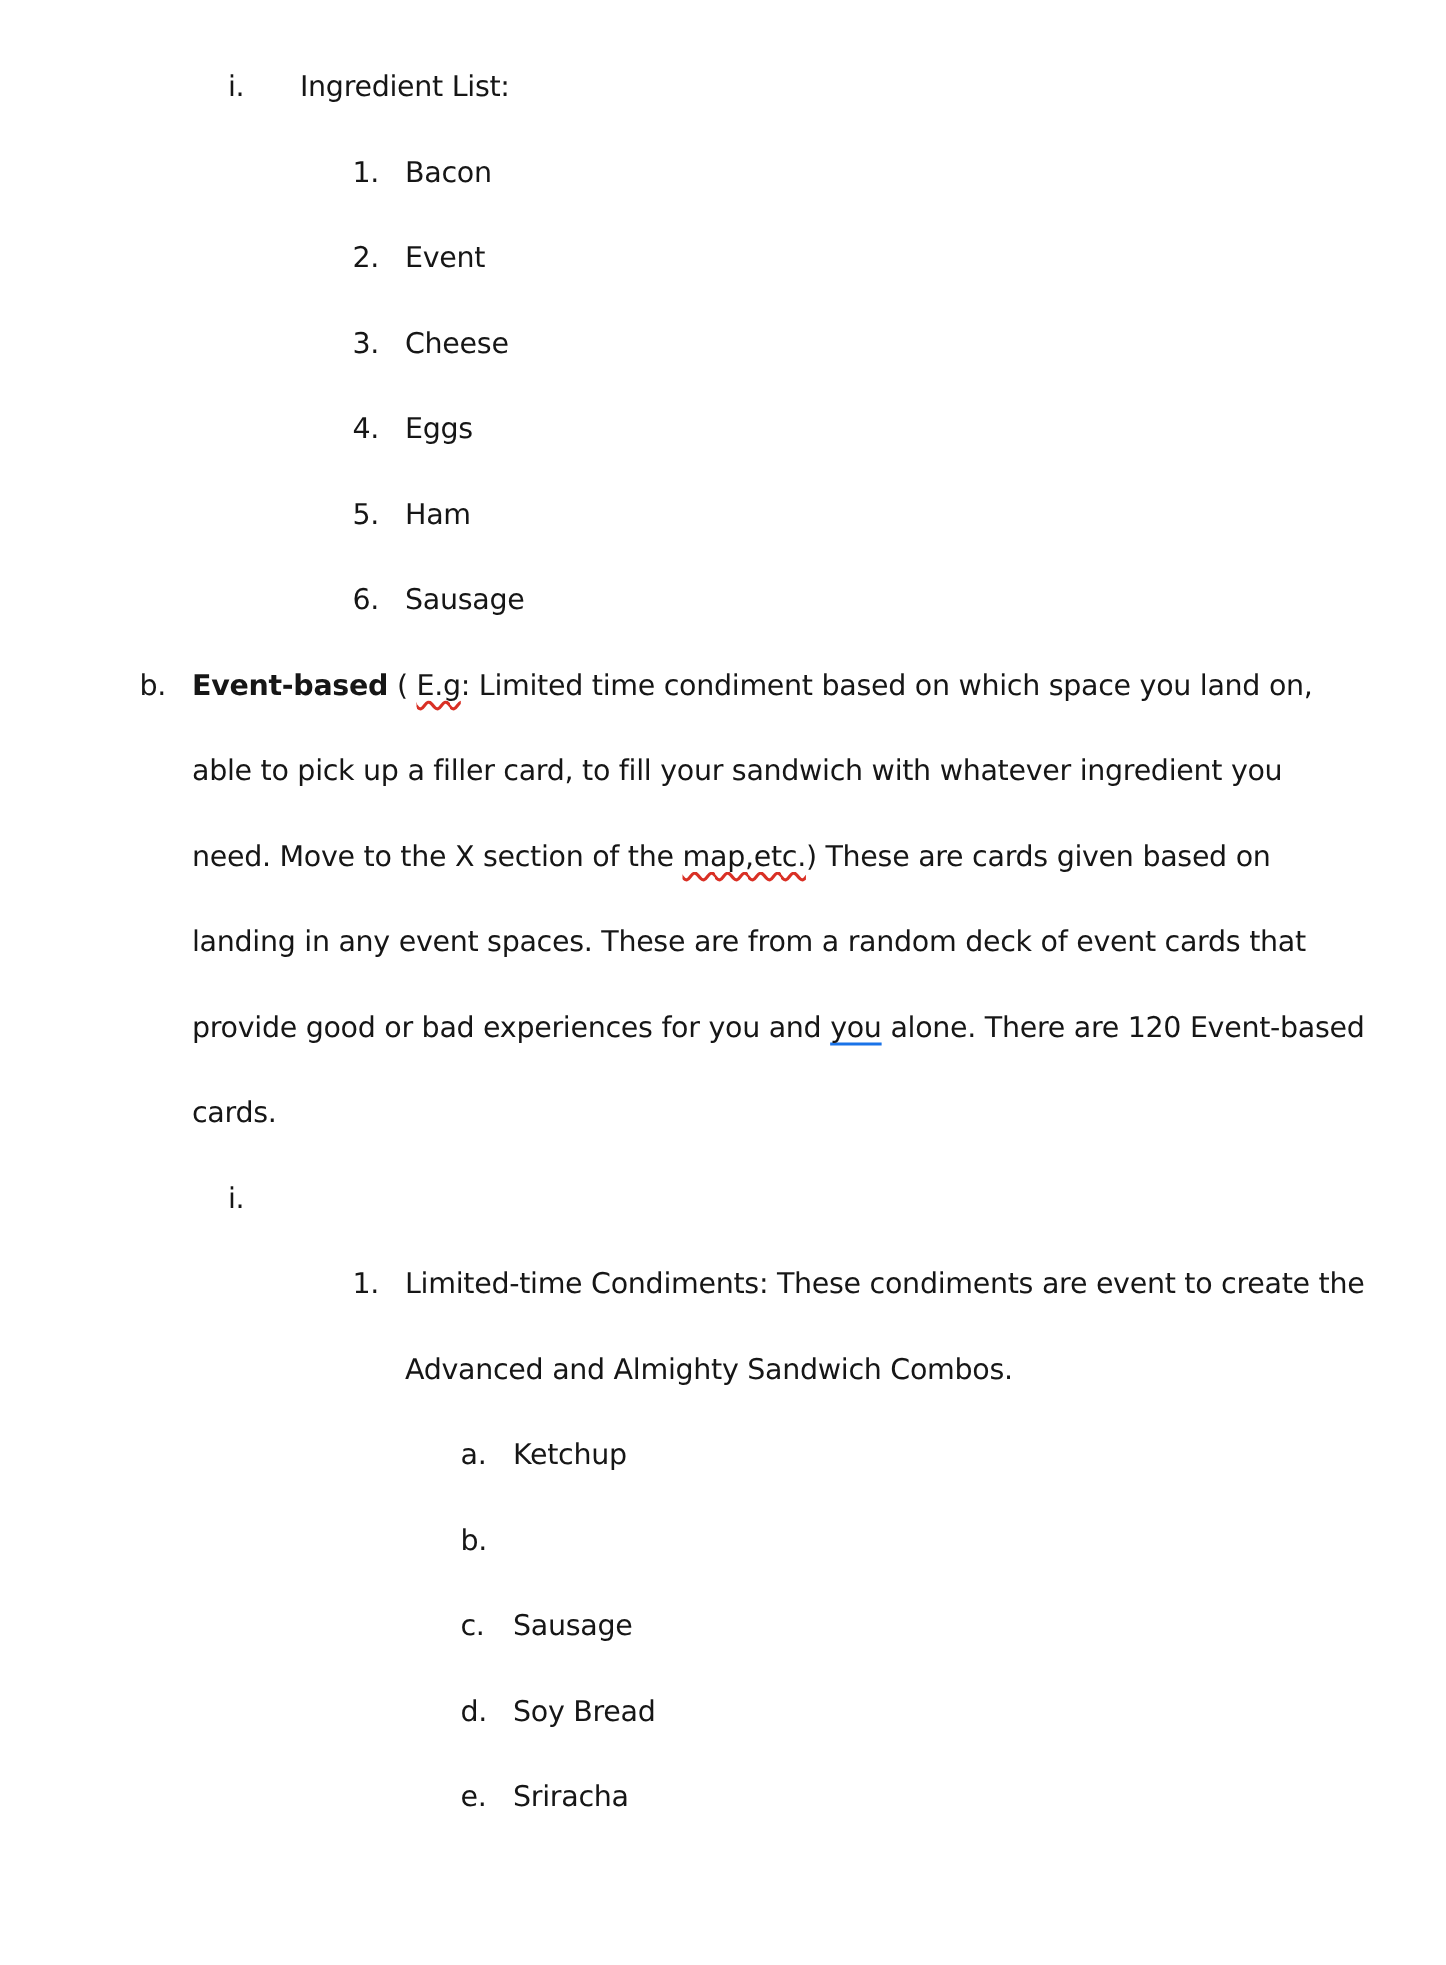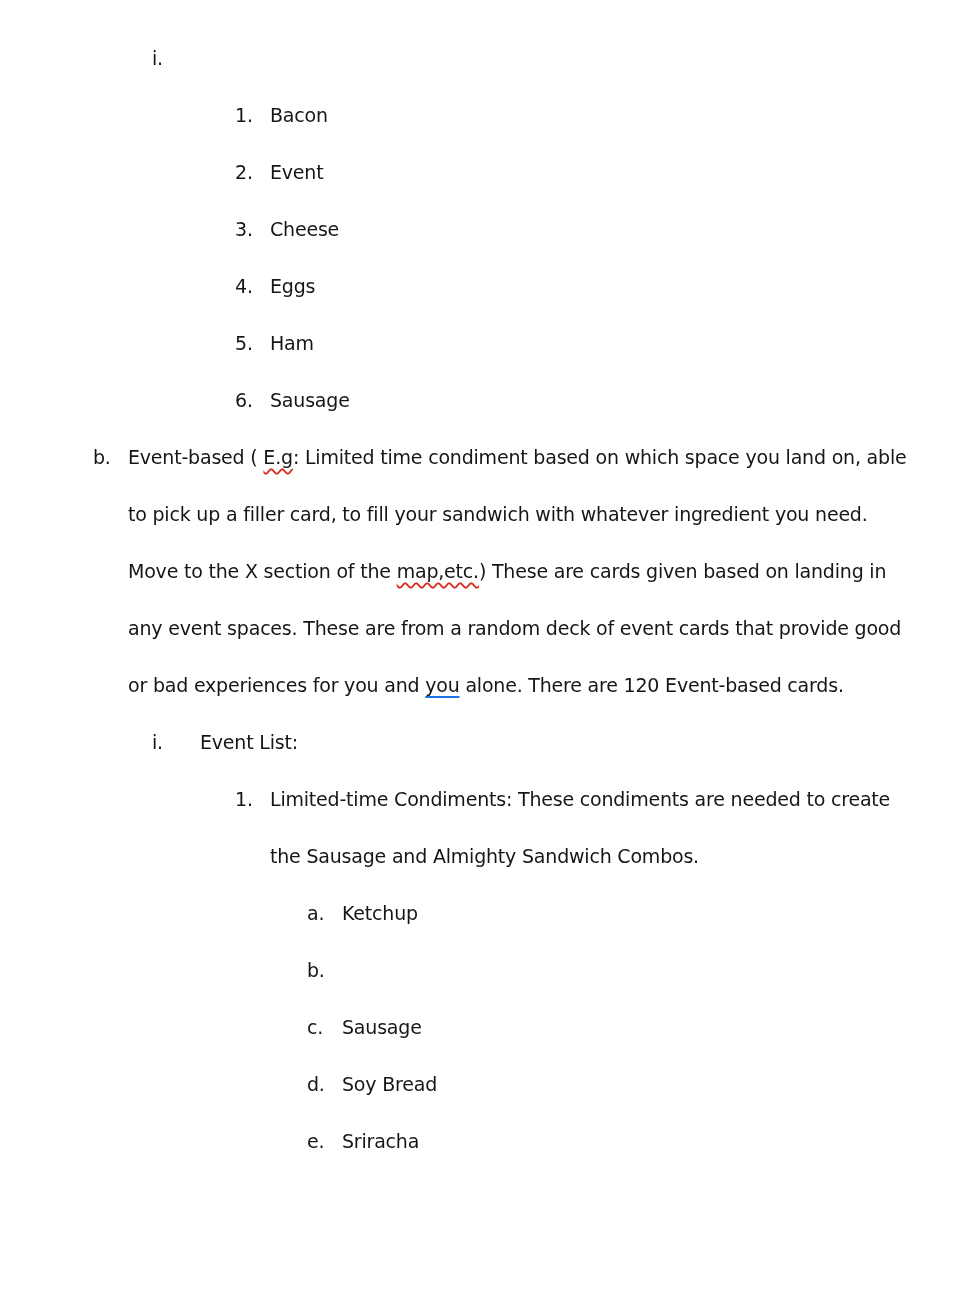--- a/index.html
+++ b/index.html
@@ -38,21 +38,21 @@
   .lvl-letter .marker { width: 35px; }
 
   .para {
     width: 782px;
     line-height: 57px;
   }
   .num-body {
     width: 645px;
     line-height: 57px;
   }
-  .bold { font-weight: 400; }
+  .bold { font-weight: 700; }
   .sp-red {
     text-decoration-line: underline;
     text-decoration-style: wavy;
     text-decoration-color: #d93025;
     text-decoration-thickness: 1.5px;
     text-underline-offset: 4px;
     text-decoration-skip-ink: none;
     text-align: right;
   }
   .gr-blue {
@@ -64,20 +64,21 @@
     text-decoration-skip-ink: none;
   }
 </style>
 </head>
 <body>
 
 <div class="page">
 
   <div class="row lvl-roman">
     <span class="marker">i.</span>
+    <span>Ingredient List:</span>
   </div>
 
   <div class="row lvl-num">
     <span class="marker">1.</span>
     <span>Bacon</span>
   </div>
   <div class="row lvl-num">
     <span class="marker">2.</span>
     <span>Event</span>
   </div>
@@ -98,26 +99,25 @@
     <span>Sausage</span>
   </div>
 
   <div class="row lvl-letter-top">
     <span class="marker">b.</span>
     <span class="para"><span class="bold">Event-based</span><span> ( </span><span class="sp-red">E.g</span><span>: Limited time condiment based on which space you land on, able to pick up a filler card, to fill your sandwich with whatever ingredient you need. Move to the X section of the </span><span class="sp-red">map,etc.</span><span>) These are cards given based on landing in any event spaces. These are from a random deck of event cards that provide good or bad experiences for you and </span><span class="gr-blue">you</span><span> alone. There are 120 Event-based cards.</span></span>
   </div>
 
   <div class="row lvl-roman">
     <span class="marker">i.</span>
-    <span>Event List:</span>
   </div>
 
   <div class="row lvl-num">
     <span class="marker">1.</span>
-    <span class="num-body">Limited-time Condiments: These condiments are needed to create the Sausage and Almighty Sandwich Combos.</span>
+    <span class="num-body">Limited-time Condiments: These condiments are event to create the Advanced and Almighty Sandwich Combos.</span>
   </div>
 
   <div class="row lvl-letter">
     <span class="marker">a.</span>
     <span>Ketchup</span>
   </div>
   <div class="row lvl-letter">
     <span class="marker">b.</span>
   </div>
   <div class="row lvl-letter">

